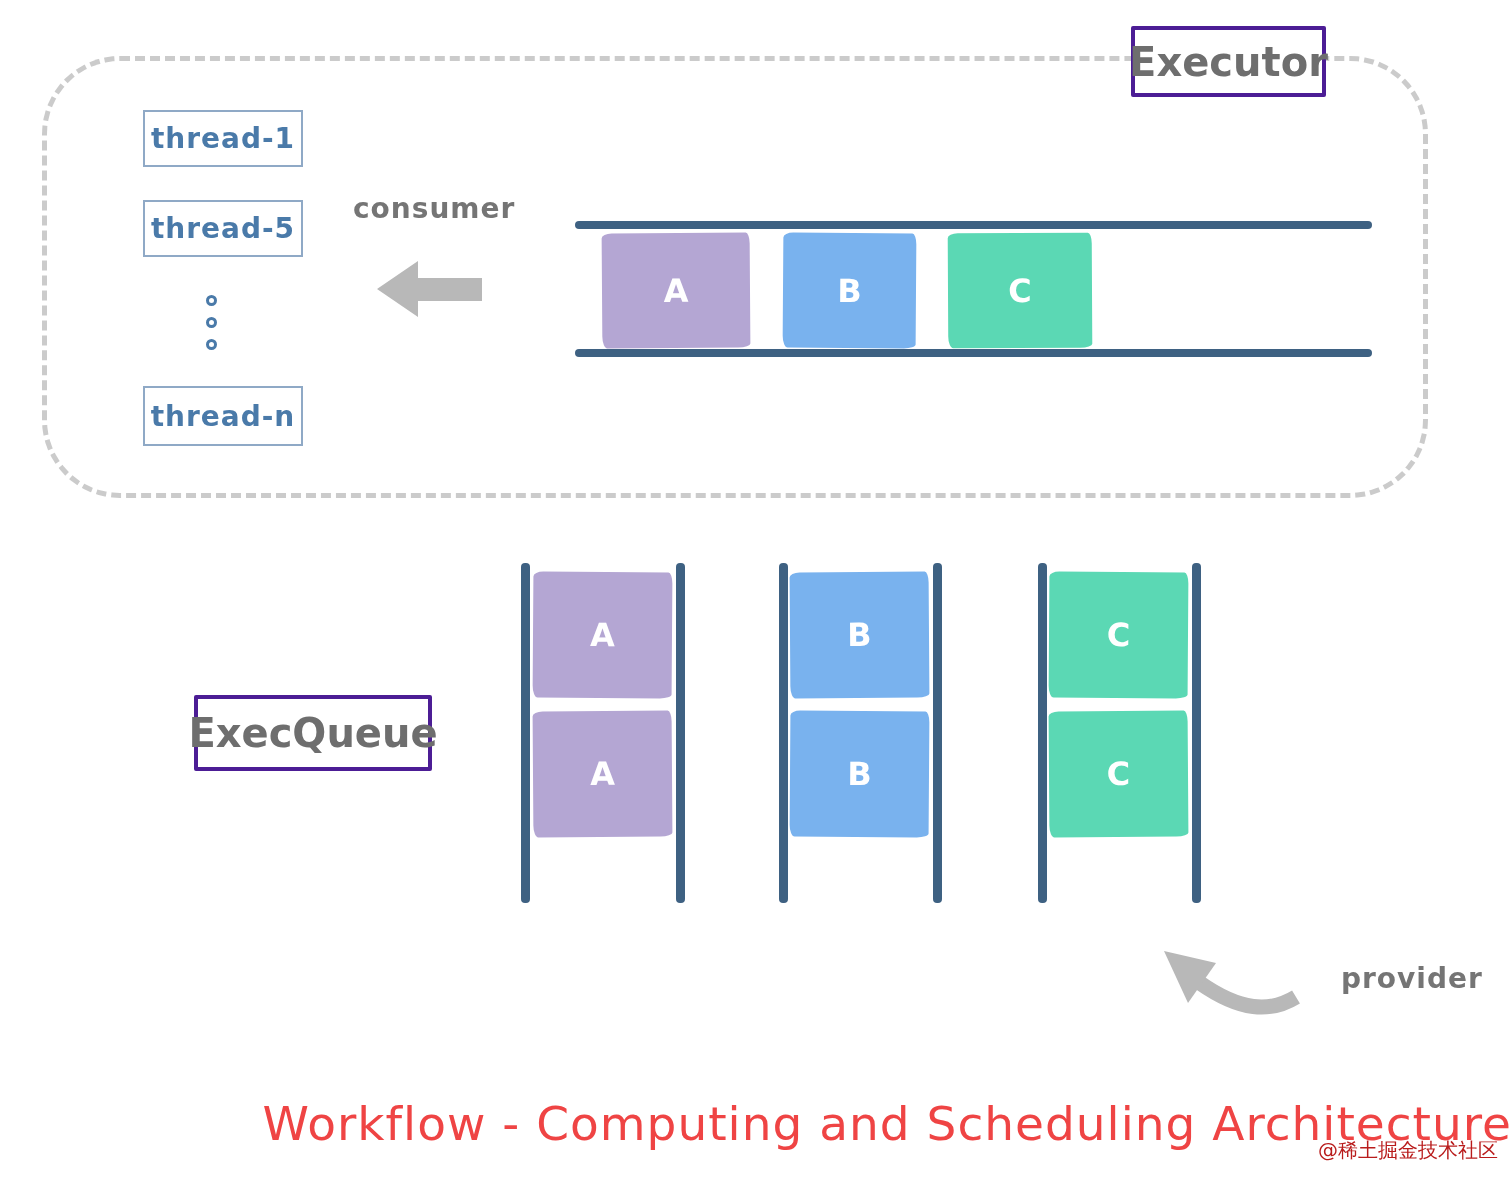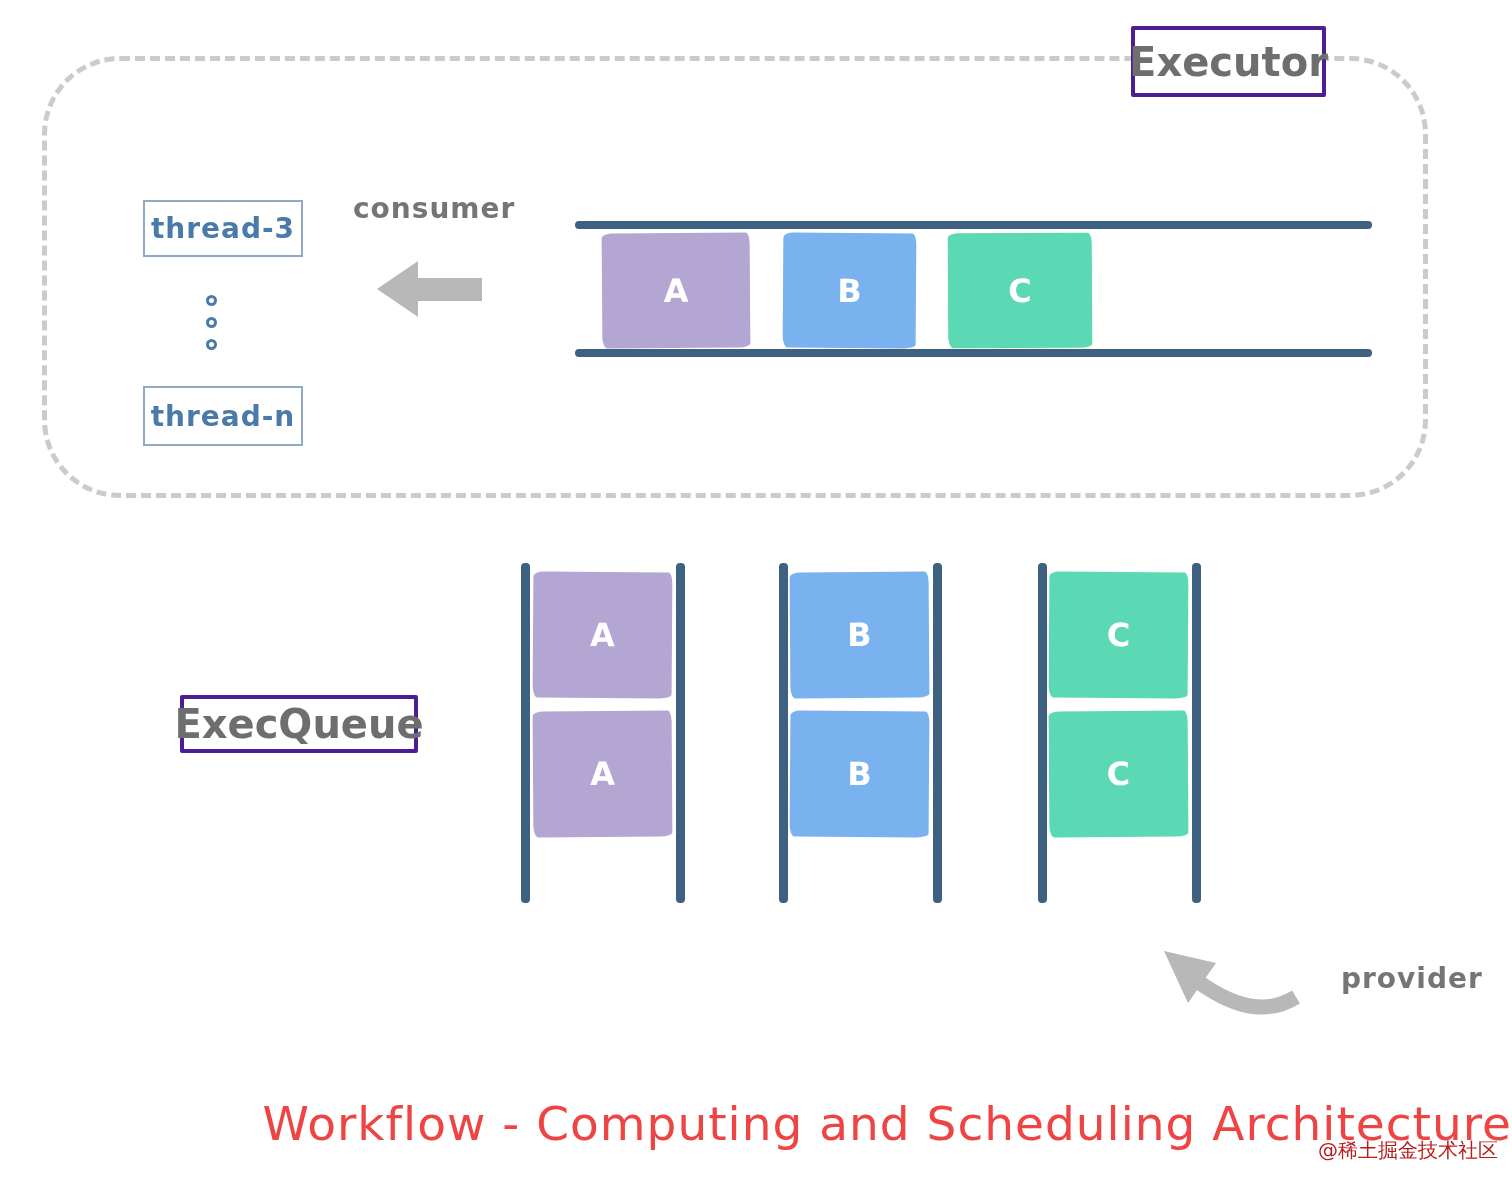--- a/index.html
+++ b/index.html
@@ -29,21 +29,21 @@
     background: #ffffff;
     border: 4px solid #4c1d95;
     border-radius: 2px;
     display: flex;
     align-items: center;
     justify-content: center;
     color: #6e6e6e;
     font-weight: bold;
   }
   .executor-label-box { left: 1131px; top: 26px; width: 195px; height: 71px; font-size: 40px; }
-  .execqueue-label-box { left: 180px; top: 695px; width: 238px; height: 58px; font-size: 40px; justify-content: center; }
+  .execqueue-label-box { left: 194px; top: 695px; width: 238px; height: 76px; font-size: 40px; justify-content: center; }
 
   
   .thread-box {
     position: absolute;
     left: 143px;
     width: 160px; height: 57px;
     border: 2px solid #8fa9c6;
     background: #ffffff;
     display: flex;
     align-items: center;
@@ -151,22 +151,25 @@
 <body>
 
 <div class="canvas">
 
   <div class="executor-container"></div>
 
   <div class="label-box executor-label-box">
     <span>Executor</span>
   </div>
 
+  <div class="thread-box thread-1">
+    <span>thread-1</span>
+  </div>
   <div class="thread-box thread-2">
-    <span>thread-3</span>
+    <span>thread-5</span>
   </div>
   <div class="thread-ellipsis">
     <span class="dot"></span>
     <span class="dot"></span>
     <span class="dot"></span>
   </div>
   <div class="thread-box thread-n">
     <span>thread-n</span>
   </div>
 

